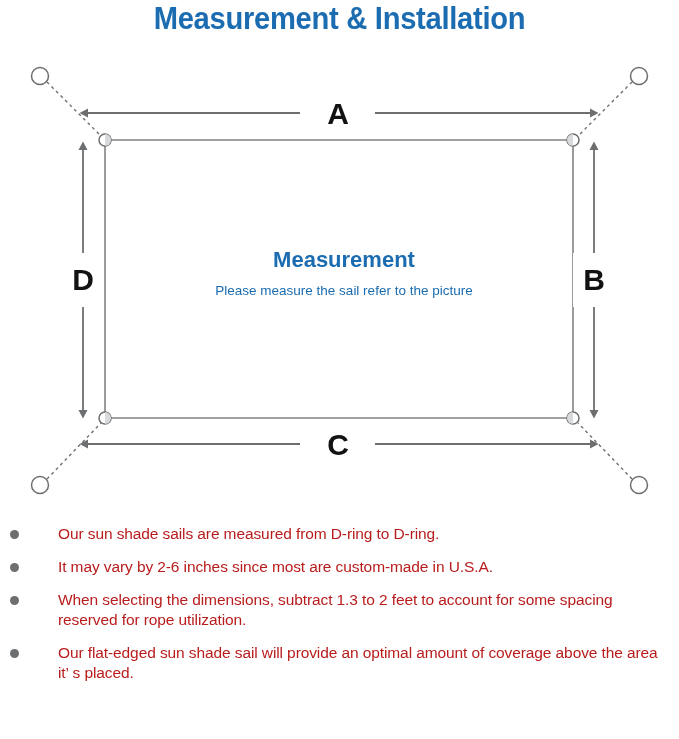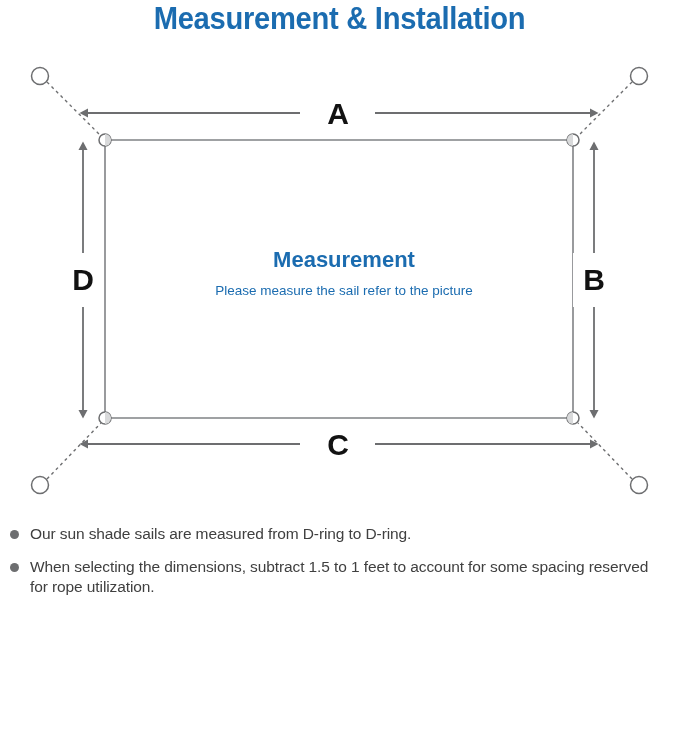--- a/index.html
+++ b/index.html
@@ -83,22 +83,23 @@
     border-radius: 50%;
     background: #6d6e70;
     margin-top: 6px;
     margin-right: 11px;
   }
   .note-text {
     flex: 1 1 auto;
     font-family: "Liberation Sans", sans-serif;
     font-size: 15.5px;
     line-height: 20px;
-    color: #404040;
+    color: #b91c1c;
     letter-spacing: -0.1px;
+    margin-left: 28px;
   }
 </style>
 </head>
 <body>
 
 <div id="page-title">Measurement &amp; Installation</div>
 
 <div id="diagram">
   <svg width="679" height="470" viewBox="0 0 679 470" xmlns="http://www.w3.org/2000/svg">
     <defs>
@@ -172,15 +173,23 @@
   </svg>
 </div>
 
 <div id="notes">
   <div class="note-row">
     <span class="note-bullet"></span>
     <span class="note-text">Our sun shade sails are measured from D-ring to D-ring.</span>
   </div>
   <div class="note-row">
     <span class="note-bullet"></span>
-    <span class="note-text">When selecting the dimensions, subtract 1.5 to 1 feet to account for some spacing reserved for rope utilization.</span>
+    <span class="note-text">It may vary by 2-6 inches since most are custom-made in U.S.A.</span>
+  </div>
+  <div class="note-row">
+    <span class="note-bullet"></span>
+    <span class="note-text">When selecting the dimensions, subtract 1.3 to 2 feet to account for some spacing reserved for rope utilization.</span>
+  </div>
+  <div class="note-row">
+    <span class="note-bullet"></span>
+    <span class="note-text">Our flat-edged sun shade sail will provide an optimal amount of coverage above the area it’ s placed.</span>
   </div>
 </div>
 
 </body></html>

